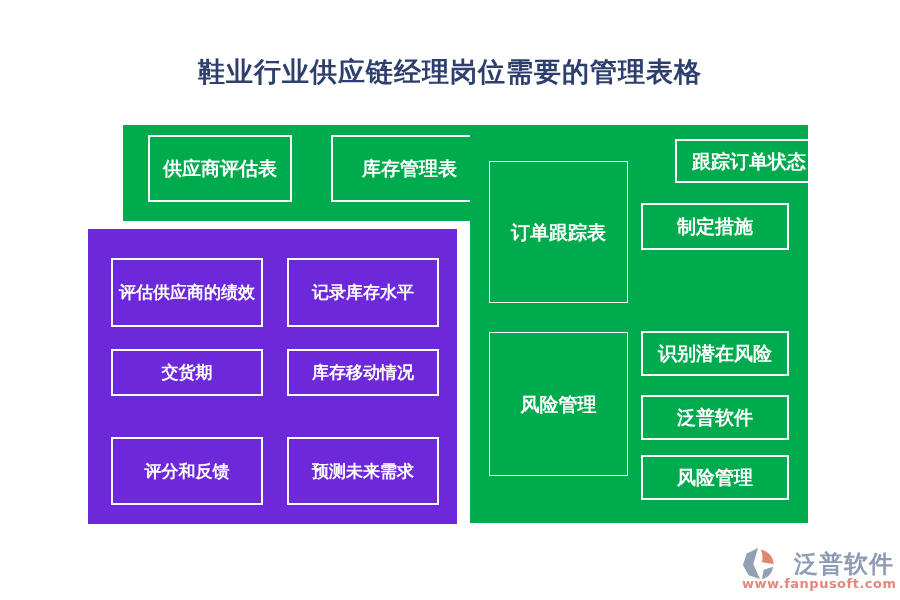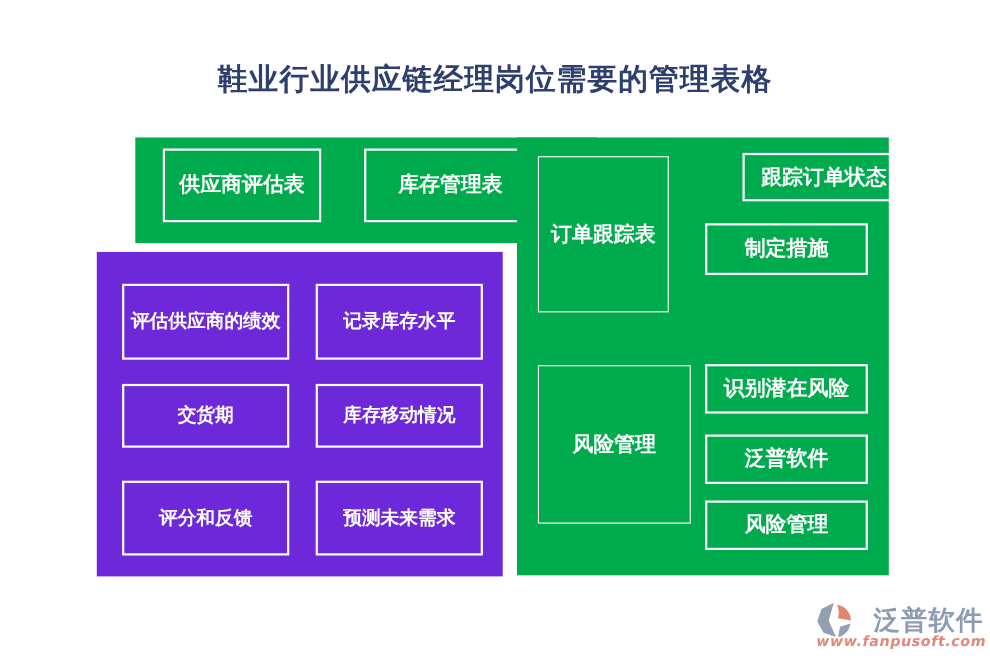--- a/index.html
+++ b/index.html
@@ -30,46 +30,46 @@
   
   .p-supplier { left:88px; top:125px; width:420px; height:96px;margin-left:35px; }
   .p-supplier .b1 { left:25px;  top:10px; width:144px; height:67px; }
   .p-supplier .b2 { left:208px; top:10px; width:145px; height:67px;padding-left:12px; }
 
   
   .p-detail { left:88px; top:229px; width:369px; height:295px; }
   .p-detail .c1 { left:23px;  width:152px; }
   .p-detail .c2 { left:199px; width:152px; }
   .p-detail .r1 { top:29px;  height:69px; }
-  .p-detail .r2 { top:120px; height:58px; }
+  .p-detail .r2 { top:120px; height:47px; }
   .p-detail .r3 { top:208px; height:68px; }
 
   
   .p-right { left:470px; top:125px; width:338px; height:398px; }
-  .p-right .hdr1 { left:19px; top:17px;  width:119px; height:142px; }
+  .p-right .hdr1 { left:19px; top:36px;  width:139px; height:142px; }
   .p-right .hdr2 { left:19px; top:207px; width:139px; height:144px; }
   .p-right .itm  { left:171px; width:148px; height:45px; }
   .p-right .i1 { top:14px;  height:44px;margin-left:34px; }
   .p-right .i2 { top:78px;  height:47px; }
   .p-right .i3 { top:142px; height:46px; }
   .p-right .i4 { top:206px; }
   .p-right .i5 { top:270px; }
   .p-right .i6 { top:330px; }
 
   
   .logo { position:absolute; left:742px; top:547px; width:150px; cursor:pointer; }
   .logo-row { display:flex; align-items:center;gap:16px; }
   .logo-icon { width:34px; height:34px; flex:0 0 auto; margin-right:2px; }
   .brand {
     font-size:24px; font-weight:bold; color:#8E9BB3;
     letter-spacing:1px; white-space:nowrap;
   }
   .site {
     margin-top:-5px; text-align:center; font-size:13px; font-weight:bold;
-    color:#E0897A; letter-spacing:0.5px; white-space:nowrap;font-style:italic;
+    color:#E0897A; letter-spacing:0.5px; white-space:nowrap;
   }
 </style>
 </head>
 <body>
 
 <div class="stage">
 
   <div class="title">鞋业行业供应链经理岗位需要的管理表格</div>
 
   <div class="panel panel-green p-supplier">

